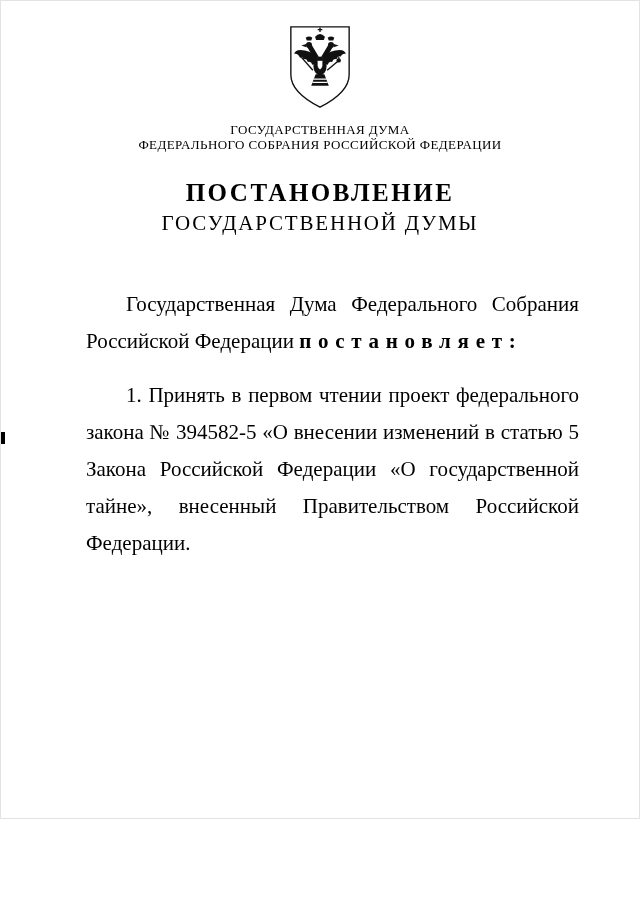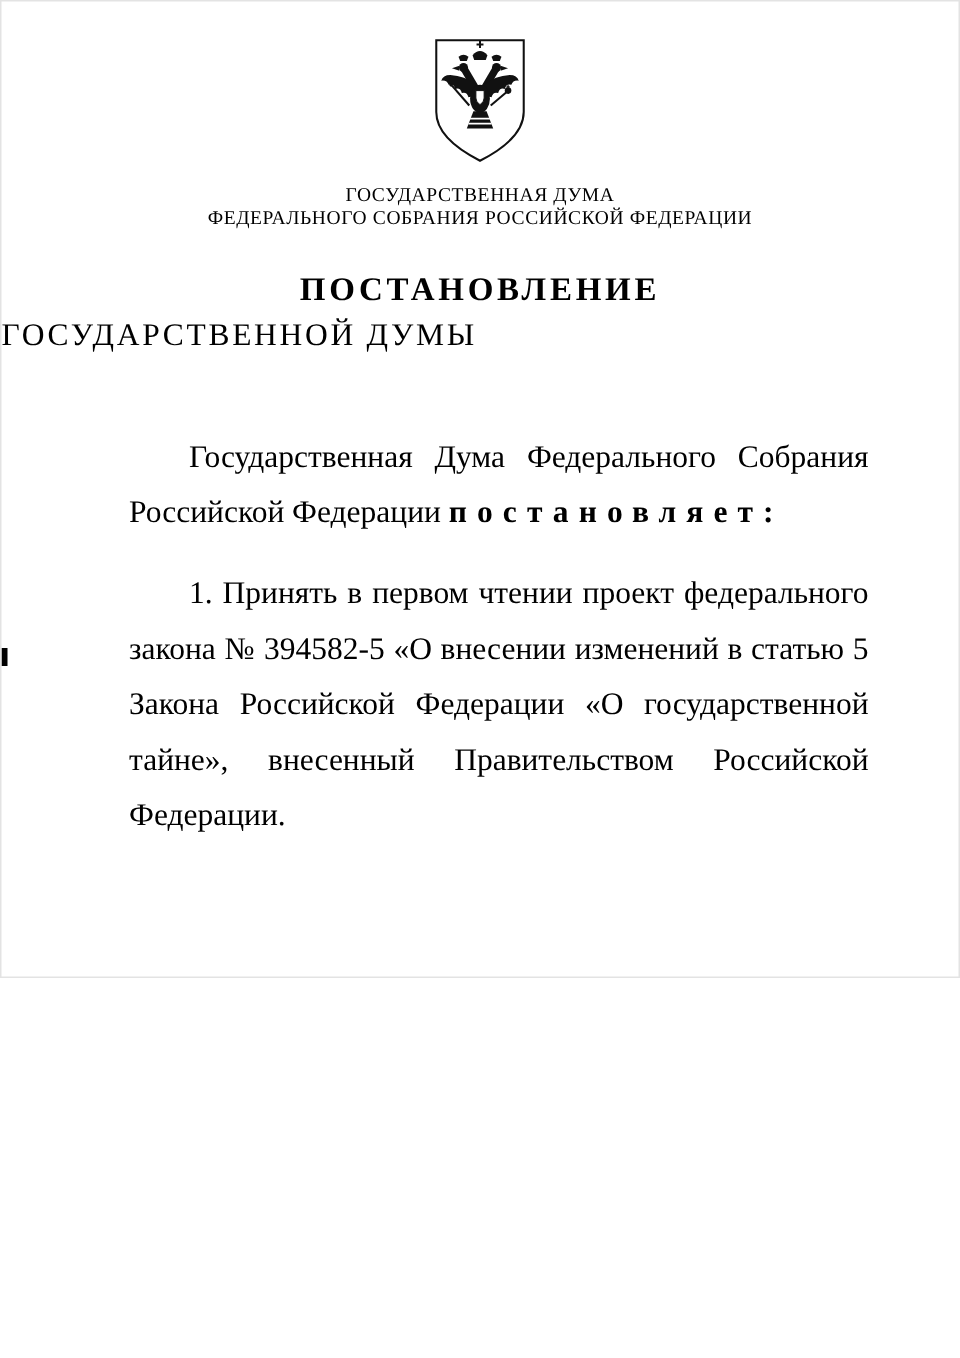--- a/index.html
+++ b/index.html
@@ -3,21 +3,21 @@
 <meta charset="utf-8">
 <style>
   html, body {
     margin: 0;
     padding: 0;
     background: #ffffff;
   }
   .page {
     position: relative;
     width: 640px;
-    height: 652px;
+    height: 819px;
     margin: 0 auto;
     background: #ffffff;
     border: 1px solid #e3e3e3;
     box-sizing: border-box;
     font-family: "Liberation Serif", "DejaVu Serif", serif;
     color: #000000;
     overflow: hidden;
   }
   .emblem-wrap {
     display: flex;
@@ -28,28 +28,28 @@
     margin-top: 11px;
     text-align: center;
     font-size: 13px;
     line-height: 14.5px;
     letter-spacing: 0.4px;
     font-weight: normal;
   }
   .doc-type {
     margin: 27px 0 0 0;
     text-align: center;
-    font-size: 22px;
+    font-size: 25px;
     font-weight: bold;
     letter-spacing: 2.5px;
     line-height: 28px;
   }
   .doc-subtype {
     margin: 3px 0 0 0;
-    text-align: left;
+    text-align: center;
     font-size: 21px;
     font-weight: normal;
     letter-spacing: 1.8px;
     line-height: 26px;
   }
   .subject {
     margin: 50px 60px 0 85px;
     text-align: center;
     font-weight: bold;
     font-size: 14px;

